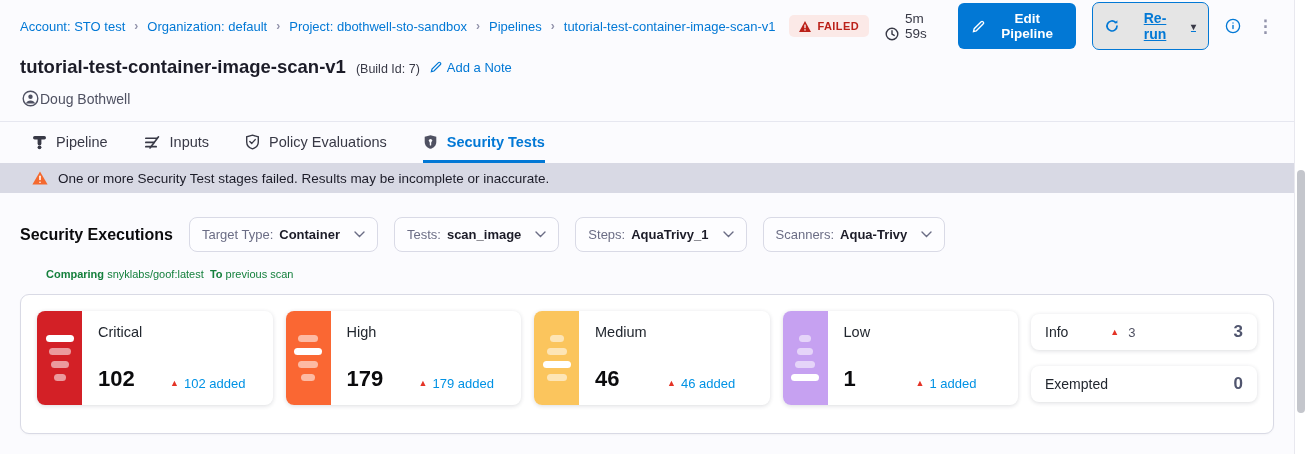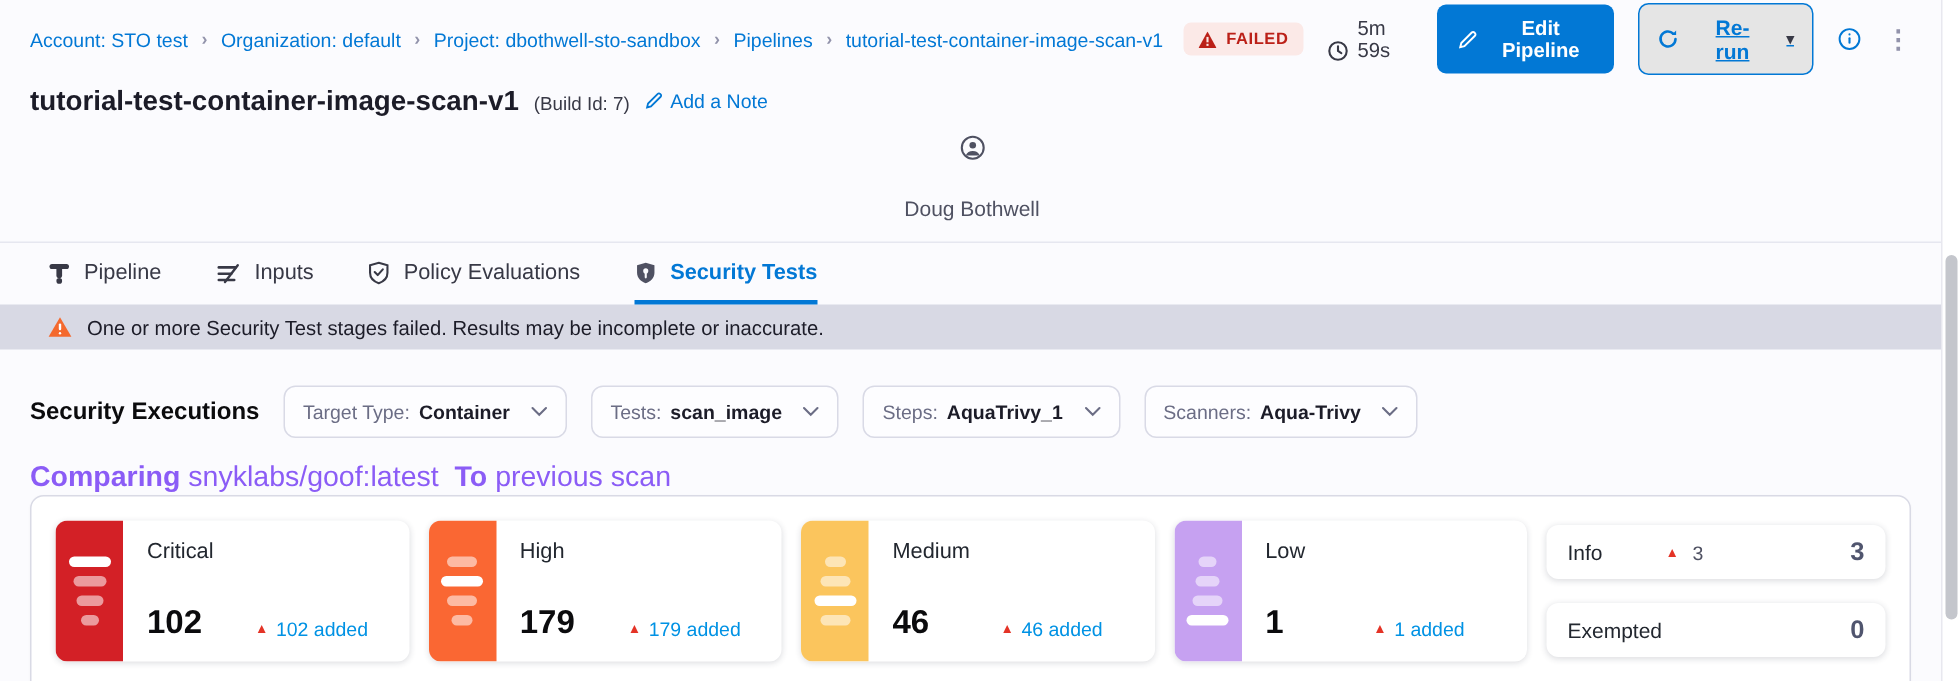--- a/index.html
+++ b/index.html
@@ -38,21 +38,21 @@
     border:1.5px solid #0278d5; border-radius:7px; padding:7px 12px; cursor:pointer;text-decoration:underline;
   }
   .caret { font-size:10px; color:#383946; }
   .kebab { color:#9293ab; font-size:17px; font-weight:bold; letter-spacing:0; cursor:pointer; line-height:1; }
 
   
   .title-row { display:flex; align-items:baseline; gap:10px; padding:4px 20px 0; }
   .pipeline-title { font-size:18.5px; font-weight:bold; color:#1c1c28; }
   .build-id { font-size:12.5px; color:#383946; }
   .add-note { display:flex; align-items:center; gap:5px; color:#0278d5; font-size:13px; cursor:pointer; }
-  .author-row { display:flex; align-items:center; gap:24px; padding:12px 20px 0 22px; color:#4f5162; font-size:14px;flex-direction:column; }
+  .author-row { display:flex; align-items:center; gap:1px; padding:12px 20px 0 22px; color:#4f5162; font-size:14px; }
 
   
   .tabs {
     display:flex; align-items:stretch; gap:36px;
     padding:0 32px; margin-top:14px; height:42px;
     border-top:1px solid #e6e7f0;
   }
   .tab {
     display:flex; align-items:center; gap:9px;
     font-size:14.5px; color:#383946; cursor:pointer;
@@ -75,25 +75,25 @@
   .filters { display:flex; align-items:center; gap:16px; }
   .filter-pill {
     display:flex; align-items:center; gap:6px;
     background:#fdfdff; border:1px solid #d9dae6; border-radius:8px;
     padding:9px 12px; font-size:13px; cursor:pointer; white-space:nowrap;
   }
   .filter-label { color:#6b6d85; }
   .filter-value { color:#1c1c28; font-weight:bold; }
   .filter-pill .chev { margin-left:8px; display:flex; }
 
-  .comparing { margin-top:16px; font-size:19px; color:#8b5cf6; }
+  .comparing { margin-top:16px; font-size:11px; color:#15803d;margin-left:26px; }
   .comparing b { font-weight:bold; }
 
   .cards-container {
-    margin-top:0;
+    margin-top:14px;
     background:#fff; border:1px solid #d9dae5; border-radius:9px;
     padding:16px; height:140px;
     box-shadow:0 1px 2px rgba(40,41,61,.04);
     display:flex; gap:13px;
   }
   .sev-card {
     flex:1 1 0; display:flex; background:#fff; border-radius:8px;
     box-shadow:0 1px 4px rgba(40,41,61,.16); overflow:hidden; height:94px;
   }
   .sev-strip {

